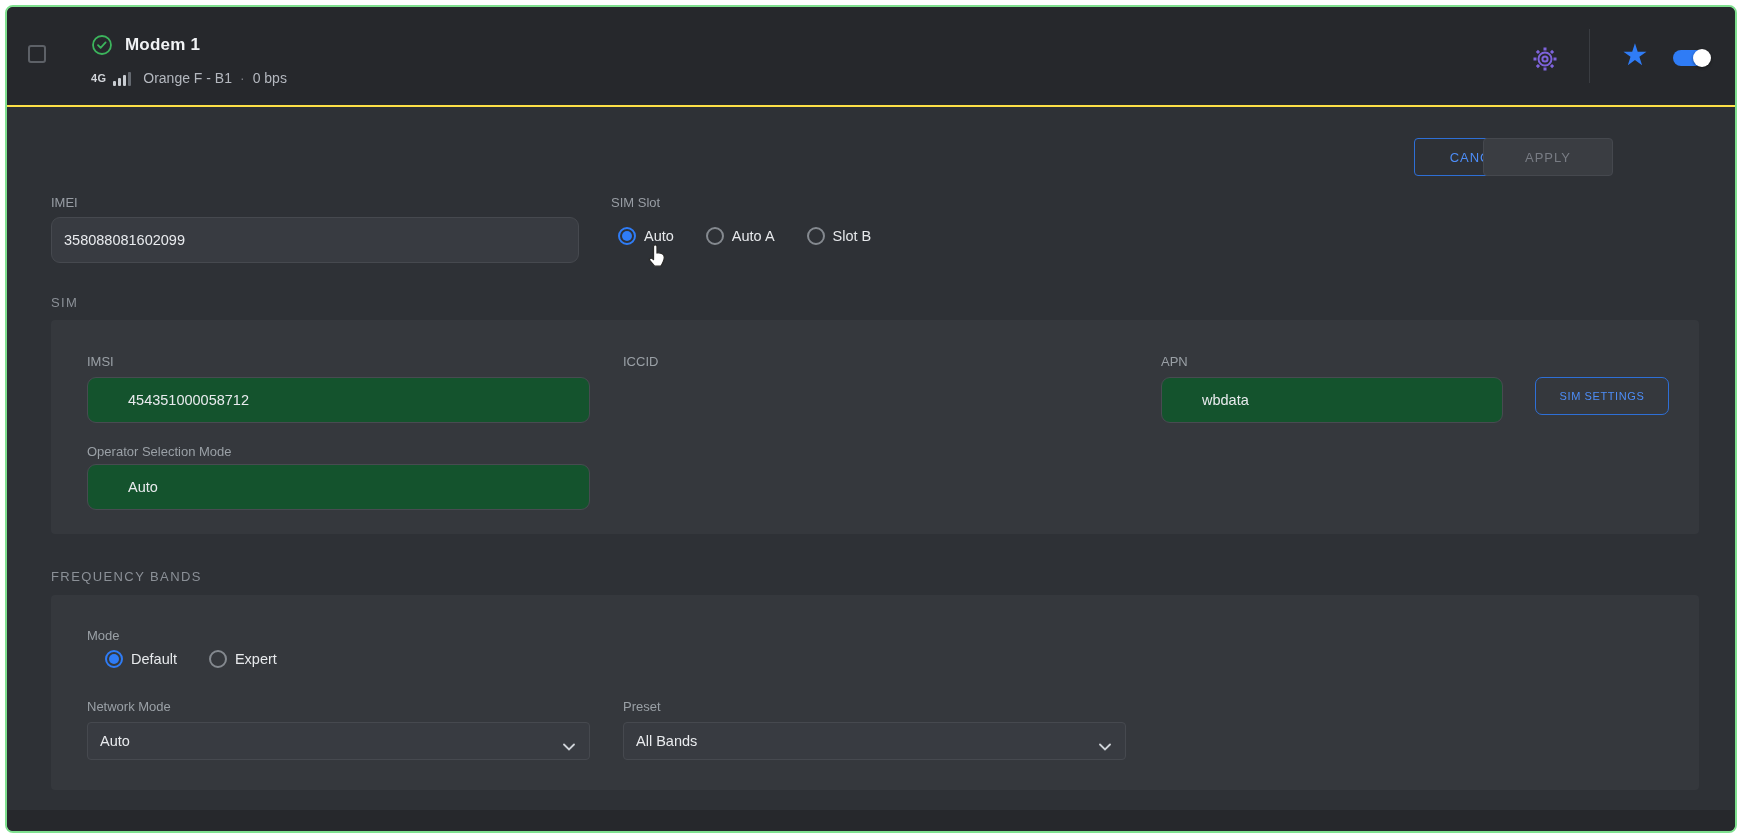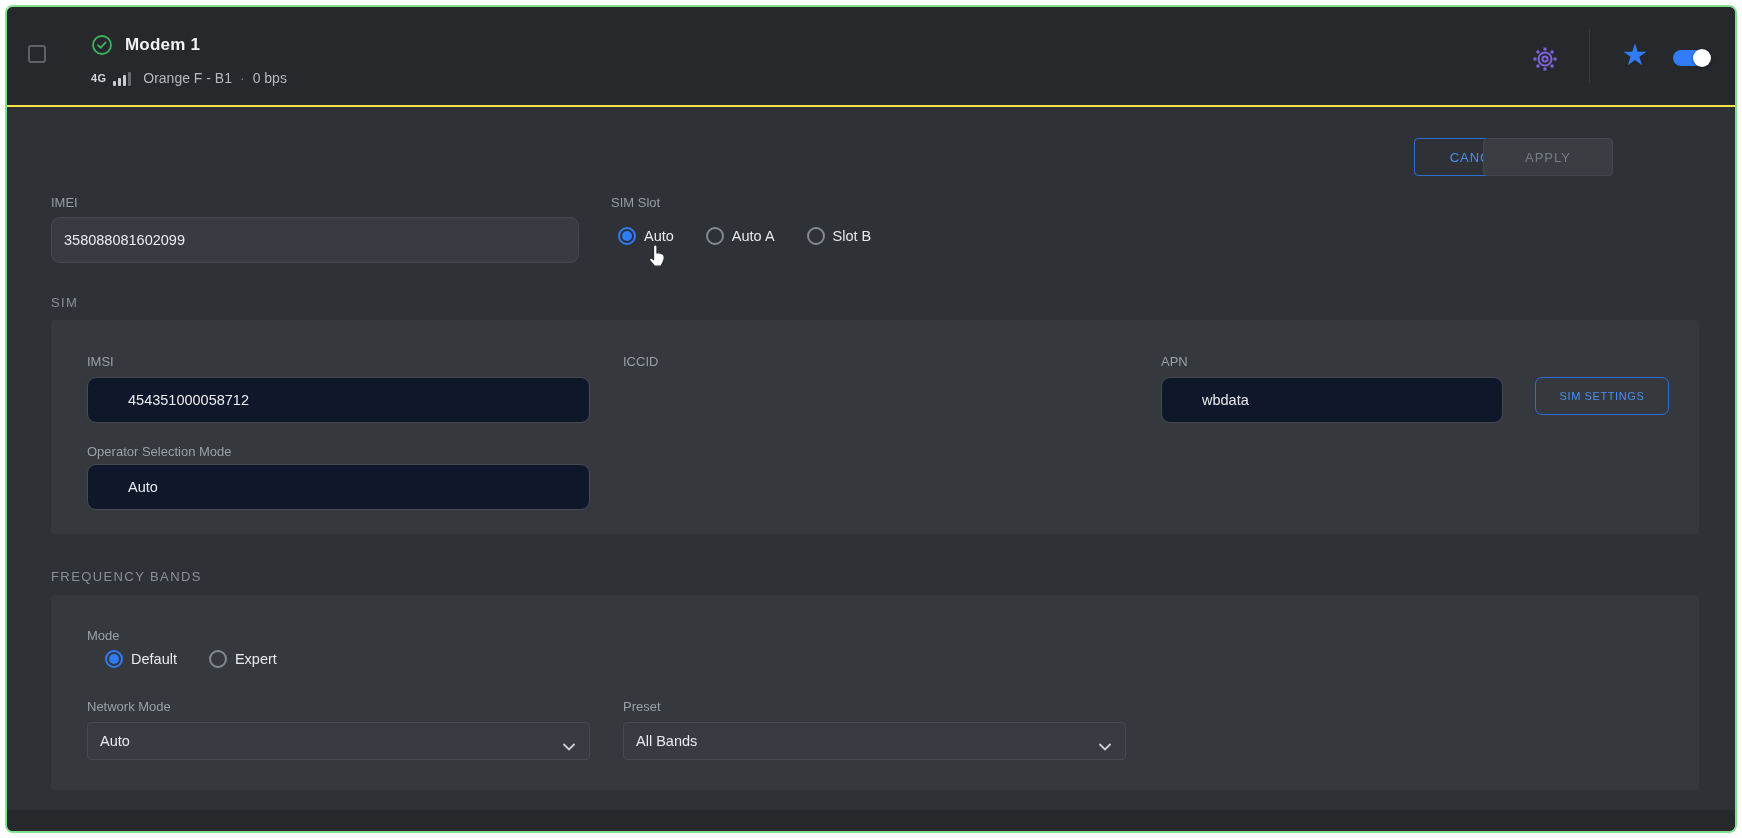--- a/index.html
+++ b/index.html
@@ -68,21 +68,21 @@
   .field-label { position:absolute; font-size:13px; color:#989da4; }
   .section-title { position:absolute; font-size:13px; color:#8b9097; letter-spacing:1.4px; }
   .input {
     position:absolute; height:46px; background:#383b41;
     border:1px solid #46494f; border-radius:9px;
     color:#e9ebee; font-size:14.5px; padding:0 12px;
     font-family:"Liberation Sans", sans-serif; outline:none;
   }
   .panel { position:absolute; background:#35383d; border-radius:4px; }
   .panel .field-label { color:#9aa0a6; }
-  .panel .input { background:#0f172a; border-color:#484b51;padding-left:40px; }
+  .panel .input { background:#14532d; border-color:#484b51;padding-left:40px; }
   .radio-row { position:absolute; display:flex; align-items:center; }
   .radio-opt { display:inline-flex; align-items:center; margin-right:32px; cursor:pointer; }
   .radio {
     width:18px; height:18px; border-radius:50%;
     border:2px solid #84898f; display:inline-block; position:relative;
   }
   .radio.checked { border-color:#2f7cf6; }
   .radio.checked::after {
     content:""; position:absolute; left:2px; top:2px; right:2px; bottom:2px;
     border-radius:50%; background:#2f7cf6;

